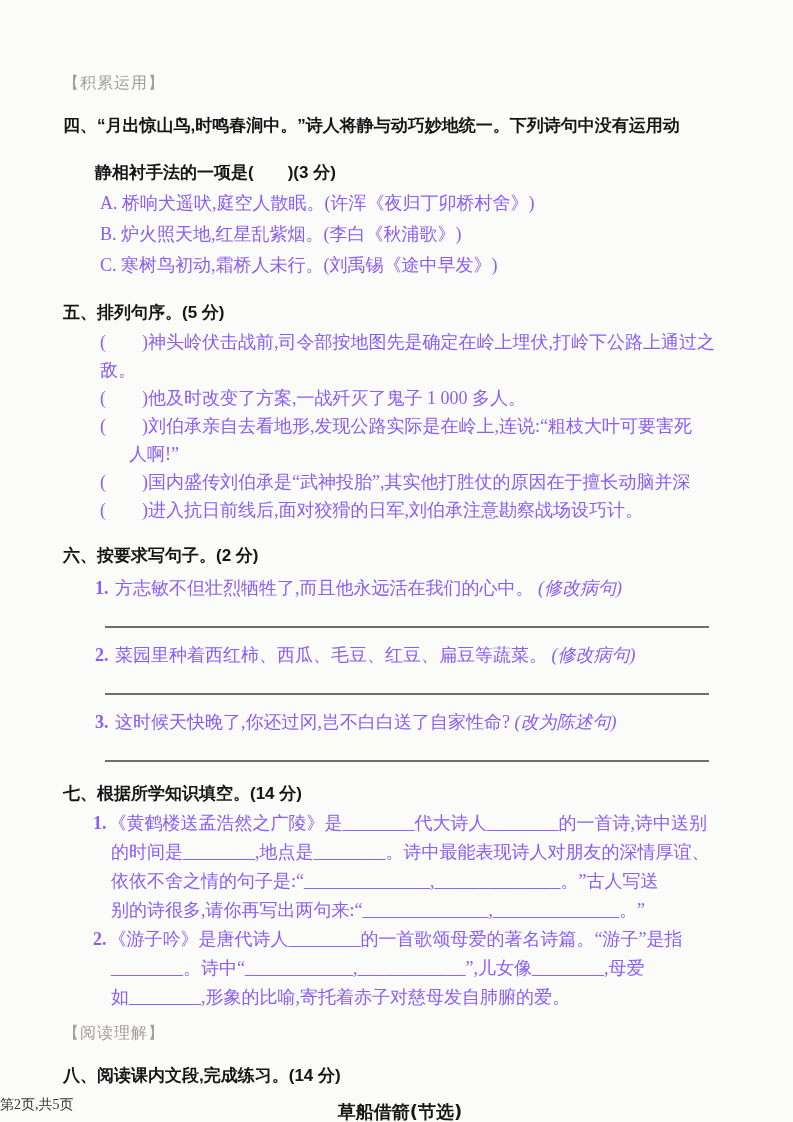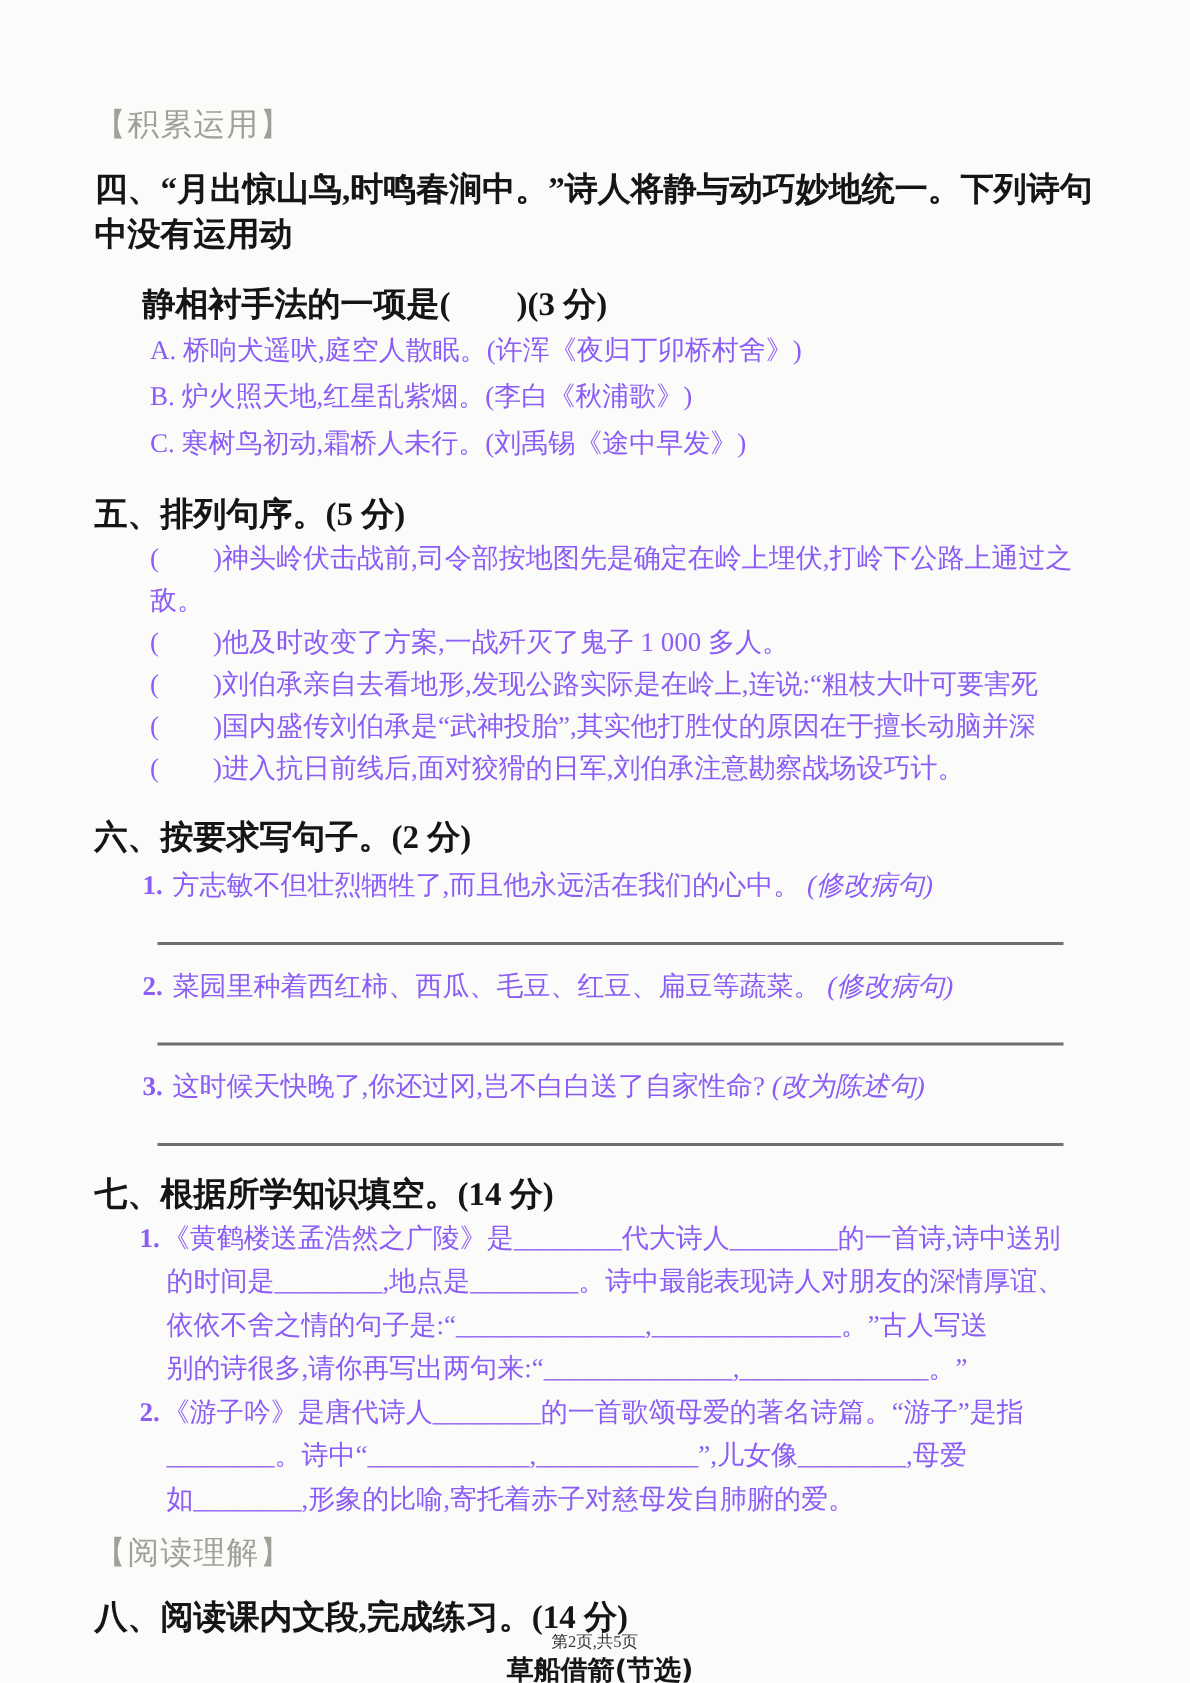--- a/index.html
+++ b/index.html
@@ -8,30 +8,30 @@
     background: #fbfbfa;
     overflow: hidden;
     position: relative;
     font-family: "Liberation Serif", "DejaVu Serif", serif;
     color: #222;
   }
   .sheet { padding: 72px 56px 0 63px; }
 
   .glabel {
     font-family: "DejaVu Sans", "Liberation Sans", sans-serif;
-    font-size: 21px; line-height: 22px;
+    font-size: 16px; line-height: 22px;
     color: #a19f97; letter-spacing: 1px;
     margin-bottom: 12px;
   }
   .glabel.second { margin-top: 10px; margin-bottom: 8px; }
 
   .qh {
-    font-family: Liberation Serif, serif;
+    font-family: Liberation Sans, sans-serif;
     font-weight: 700; color: #151515;
-    font-size: 22px; line-height: 30px;
+    font-size: 17px; line-height: 30px;
     margin-top: 17px;
   }
   .ln { font-size: 18px; line-height: 29px; color: #8b5cf6; }
   .ind1 { padding-left: 32px; }          
   .opt  { padding-left: 37px; line-height: 31px; }
   .p5   { padding-left: 37px; line-height: 28px; }
   .p5c  { padding-left: 66px; line-height: 28px; }
   .item6 { padding-left: 32px; line-height: 29px; margin-top: 3px; }
   .item7 { padding-left: 30px; line-height: 29px; }
   .item7c { padding-left: 48px; line-height: 29px; }
@@ -41,22 +41,22 @@
     height: 0; border-bottom: 2px solid #6f6f6f;
     width: 604px; margin: 23px 0 13px 42px;
   }
   .p-title {
     text-align: center;
     font-family: "DejaVu Sans", "Liberation Sans", sans-serif;
     font-weight: 700; font-size: 18px; line-height: 28px;
     color: #151515; margin: 7px 0 8px;
   }
   .footer {
-    position: absolute; left: 0; right: 0; bottom: 20px;
-    text-align: center; font-size: 11px; color: #333;
+    position: absolute; left: 0; right: 0; bottom: 8px;
+    text-align: left; font-size: 14px; color: #333;
   }
 </style>
 </head>
 <body>
 
 <div class="sheet">
 
   <div class="glabel">【积累运用】</div>
 
   <div>
@@ -65,20 +65,21 @@
     <div class="ln opt">A. 桥响犬遥吠,庭空人散眠。(许浑《夜归丁卯桥村舍》)</div>
     <div class="ln opt">B. 炉火照天地,红星乱紫烟。(李白《秋浦歌》)</div>
     <div class="ln opt">C. 寒树鸟初动,霜桥人未行。(刘禹锡《途中早发》)</div>
   </div>
 
   <div>
     <div class="qh">五、排列句序。(5 分)</div>
     <div class="ln p5">(　　)神头岭伏击战前,司令部按地图先是确定在岭上埋伏,打岭下公路上通过之敌。</div>
     <div class="ln p5">(　　)他及时改变了方案,一战歼灭了鬼子 1 000 多人。</div>
     <div class="ln p5">(　　)刘伯承亲自去看地形,发现公路实际是在岭上,连说:“粗枝大叶可要害死</div>
+    <div class="ln p5c">人啊!”</div>
     <div class="ln p5">(　　)国内盛传刘伯承是“武神投胎”,其实他打胜仗的原因在于擅长动脑并深</div>
     <div class="ln p5">(　　)进入抗日前线后,面对狡猾的日军,刘伯承注意勘察战场设巧计。</div>
   </div>
 
   <div>
     <div class="qh">六、按要求写句子。(2 分)</div>
 
     <div class="ln item6">
       <span class="num">1.</span>
       <span>方志敏不但壮烈牺牲了,而且他永远活在我们的心中。</span>

